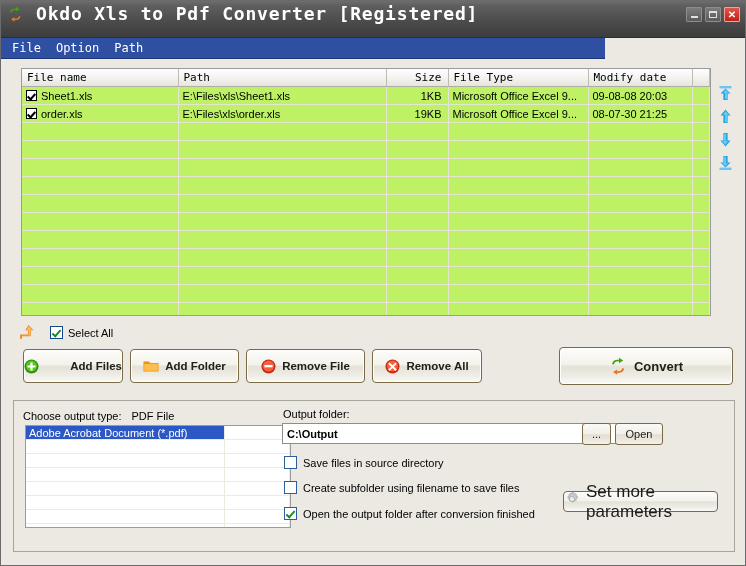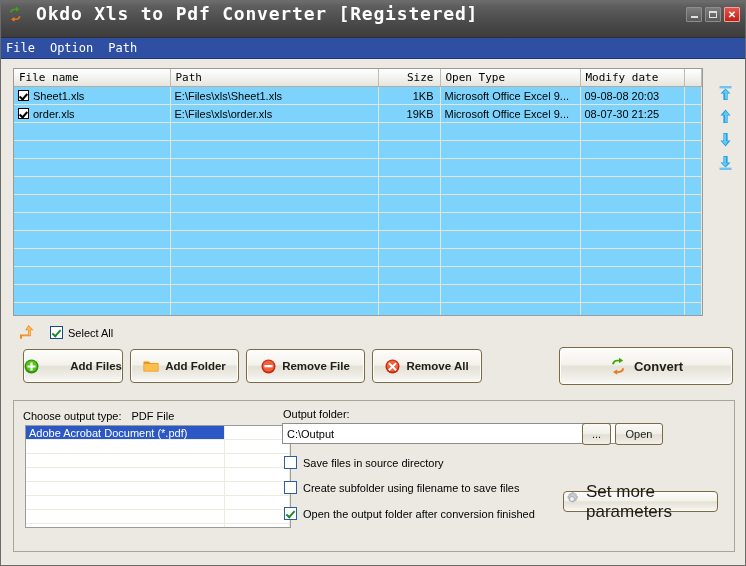--- a/index.html
+++ b/index.html
@@ -93,44 +93,44 @@
     width: 8px; height: 7px;
     border: 1px solid #e0e0e0;
     border-top-width: 2px;
     box-sizing: border-box;
   }
 
   
   .menubar {
     position: absolute;
     left: 0; top: 37px;
-    width: 744px; height: 21px;
+    width: 604px; height: 21px;
     background: #2f4fa3;
     border-bottom: 1px solid #1c3578;
     box-sizing: border-box;
     display: flex;
     align-items: center;
-    padding-left: 2px;
+    padding-left: 8px;
   }
   .menu-item {
     font-family: "DejaVu Sans Mono", monospace;
     font-size: 12px;
     color: #ffffff;
     padding: 1px 7px 2px 3px;
     margin-right: 5px;
     cursor: default;
     white-space: nowrap;
   }
 
   
   .filelist-wrap {
     position: absolute;
-    left: 12px; top: 67px;
+    left: 20px; top: 67px;
     width: 690px; height: 248px;
-    background: #7dd3fc;
+    background: #bef264;
     border: 1px solid #9b9b9b;
     box-sizing: border-box;
     overflow: hidden;
   }
   table.filelist {
     width: 100%;
     border-collapse: collapse;
     table-layout: fixed;
   }
   table.filelist th {
@@ -304,20 +304,21 @@
     width: 341px; height: 21px;
     background: #ffffff;
     border: 1px solid #8d8d8d;
     box-sizing: border-box;
     font-family: "Liberation Sans", sans-serif;
     font-size: 11px;
     color: #000;
     padding: 0 0 0 4px;
     line-height: 19px;
     outline: none;
+    font-weight: bold;
   }
   .smallbtn {
     position: absolute;
     height: 22px;
     border: 1px solid #7a6a46;
     border-radius: 3px;
     background: linear-gradient(to bottom, #fbfaf6 0%, #f1efe8 48%, #e2dfd3 54%, #f2f0e9 100%);
     font-size: 11px;
     color: #1c1a15;
     display: flex;
@@ -408,21 +409,21 @@
           <col style="width:62px">
         <col style="width:140px">
           <col style="width:104px">
           <col>
       </colgroup>
       <thead>
         <tr>
           <th>File name</th>
           <th>Path</th>
           <th class="num">Size</th>
-          <th>Open Type</th>
+          <th>File Type</th>
           <th>Modify date</th>
           <th></th>
         </tr>
       </thead>
       <tbody id="filelist-body">
           <tr>
             <td><span class="cb checked"></span><span class="fname">Sheet1.xls</span></td>
             <td>E:\Files\xls\Sheet1.xls</td>
             <td class="num">1KB</td>
             <td>Microsoft Office Excel 9...</td>

